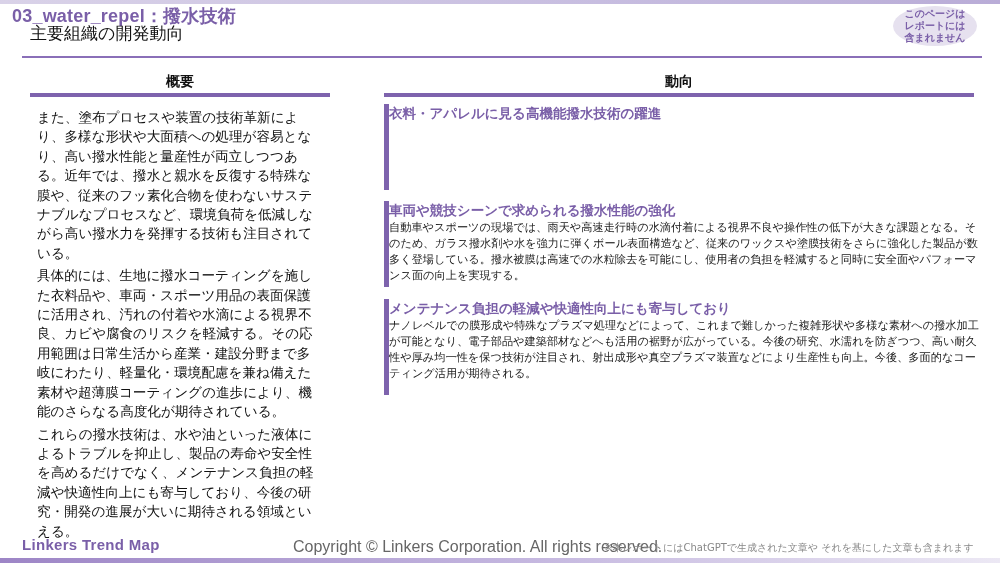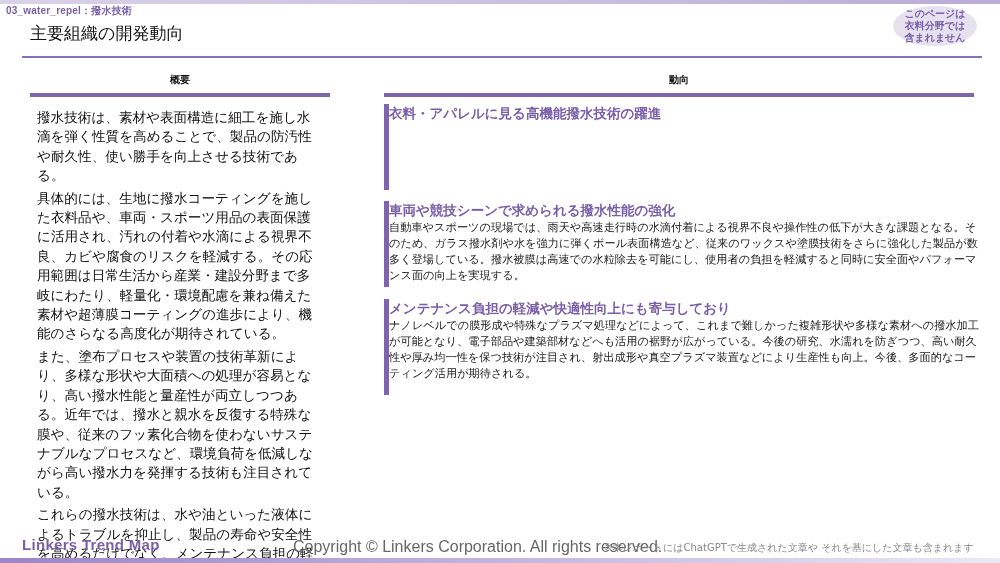--- a/index.html
+++ b/index.html
@@ -7,22 +7,22 @@
     width: 1000px; height: 563px; position: relative; overflow: hidden;
     background: #ffffff;
     font-family: "DejaVu Sans", "Liberation Sans", sans-serif;
     color: #1a1a1a;
   }
   .top-bar {
     position: absolute; left: 0; top: 0; width: 1000px; height: 4px;
     background: linear-gradient(to right, #d9d2e8, #c7bde0 60%, #b9acd7);
   }
   .section-label {
-    position: absolute; left: 6px; top: 4px;
-    font-size: 10px; font-weight: bold; color: #7a5fa8; letter-spacing: 0.2px;
+    position: absolute; left: 12px; top: 4px;
+    font-size: 18px; font-weight: bold; color: #7a5fa8; letter-spacing: 0.2px;
     font-family: "Liberation Sans", sans-serif;
   }
   .page-title {
     position: absolute; left: 30px; top: 22px;
     font-size: 17px; color: #111111;
     font-family: "DejaVu Sans", sans-serif;
   }
   .title-rule {
     position: absolute; left: 22px; top: 56px; width: 960px; height: 2px;
     background: #8a6fb8;
@@ -30,21 +30,21 @@
   .not-included-badge {
     position: absolute; left: 893px; top: 6px; width: 84px; height: 40px;
     border-radius: 50%;
     background: #e6e1ef;
     display: flex; flex-direction: column; align-items: center; justify-content: center;
     color: #7a5fa8; font-size: 10px; font-weight: bold; line-height: 12px;
     text-align: center;
   }
   .col-header {
     position: absolute; top: 73px; text-align: center;
-    font-size: 10px; font-weight: bold; color: #111;
+    font-size: 14px; font-weight: bold; color: #111;
   }
   .col-rule {
     position: absolute; top: 93px; height: 4px; background: #7e63ad;
   }
   .overview {
     position: absolute; left: 37px; top: 108px; width: 285px;
     font-size: 13.6px; line-height: 19.4px; color: #111;
   }
   .overview p { margin: 0 0 3px 0; }
   .trend-card {
@@ -81,31 +81,30 @@
 <body>
 
 <div class="top-bar"></div>
 
 <div class="section-label">03_water_repel：撥水技術</div>
 <div class="page-title">主要組織の開発動向</div>
 <div class="title-rule"></div>
 
 <div class="not-included-badge">
   <span>このページは</span>
-  <span>衣料分野では</span>
+  <span>レポートには</span>
   <span>含まれません</span>
 </div>
 
 <div class="col-header" style="left:30px; width:300px;">概要</div>
 <div class="col-rule" style="left:30px; width:300px;"></div>
 
 <div class="overview">
-  <p>撥水技術は、素材や表面構造に細工を施し水滴を弾く性質を高めることで、製品の防汚性や耐久性、使い勝手を向上させる技術である。</p>
+  <p>また、塗布プロセスや装置の技術革新により、多様な形状や大面積への処理が容易となり、高い撥水性能と量産性が両立しつつある。近年では、撥水と親水を反復する特殊な膜や、従来のフッ素化合物を使わないサステナブルなプロセスなど、環境負荷を低減しながら高い撥水力を発揮する技術も注目されている。</p>
   <p>具体的には、生地に撥水コーティングを施した衣料品や、車両・スポーツ用品の表面保護に活用され、汚れの付着や水滴による視界不良、カビや腐食のリスクを軽減する。その応用範囲は日常生活から産業・建設分野まで多岐にわたり、軽量化・環境配慮を兼ね備えた素材や超薄膜コーティングの進歩により、機能のさらなる高度化が期待されている。</p>
-  <p>また、塗布プロセスや装置の技術革新により、多様な形状や大面積への処理が容易となり、高い撥水性能と量産性が両立しつつある。近年では、撥水と親水を反復する特殊な膜や、従来のフッ素化合物を使わないサステナブルなプロセスなど、環境負荷を低減しながら高い撥水力を発揮する技術も注目されている。</p>
   <p>これらの撥水技術は、水や油といった液体によるトラブルを抑止し、製品の寿命や安全性を高めるだけでなく、メンテナンス負担の軽減や快適性向上にも寄与しており、今後の研究・開発の進展が大いに期待される領域といえる。</p>
 </div>
 
 <div class="col-header" style="left:384px; width:590px;">動向</div>
 <div class="col-rule" style="left:384px; width:590px;"></div>
 
 <div class="trend-card" style="top:104px; height:86px;">
   <div class="trend-title">衣料・アパレルに見る高機能撥水技術の躍進</div>
 </div>
 

